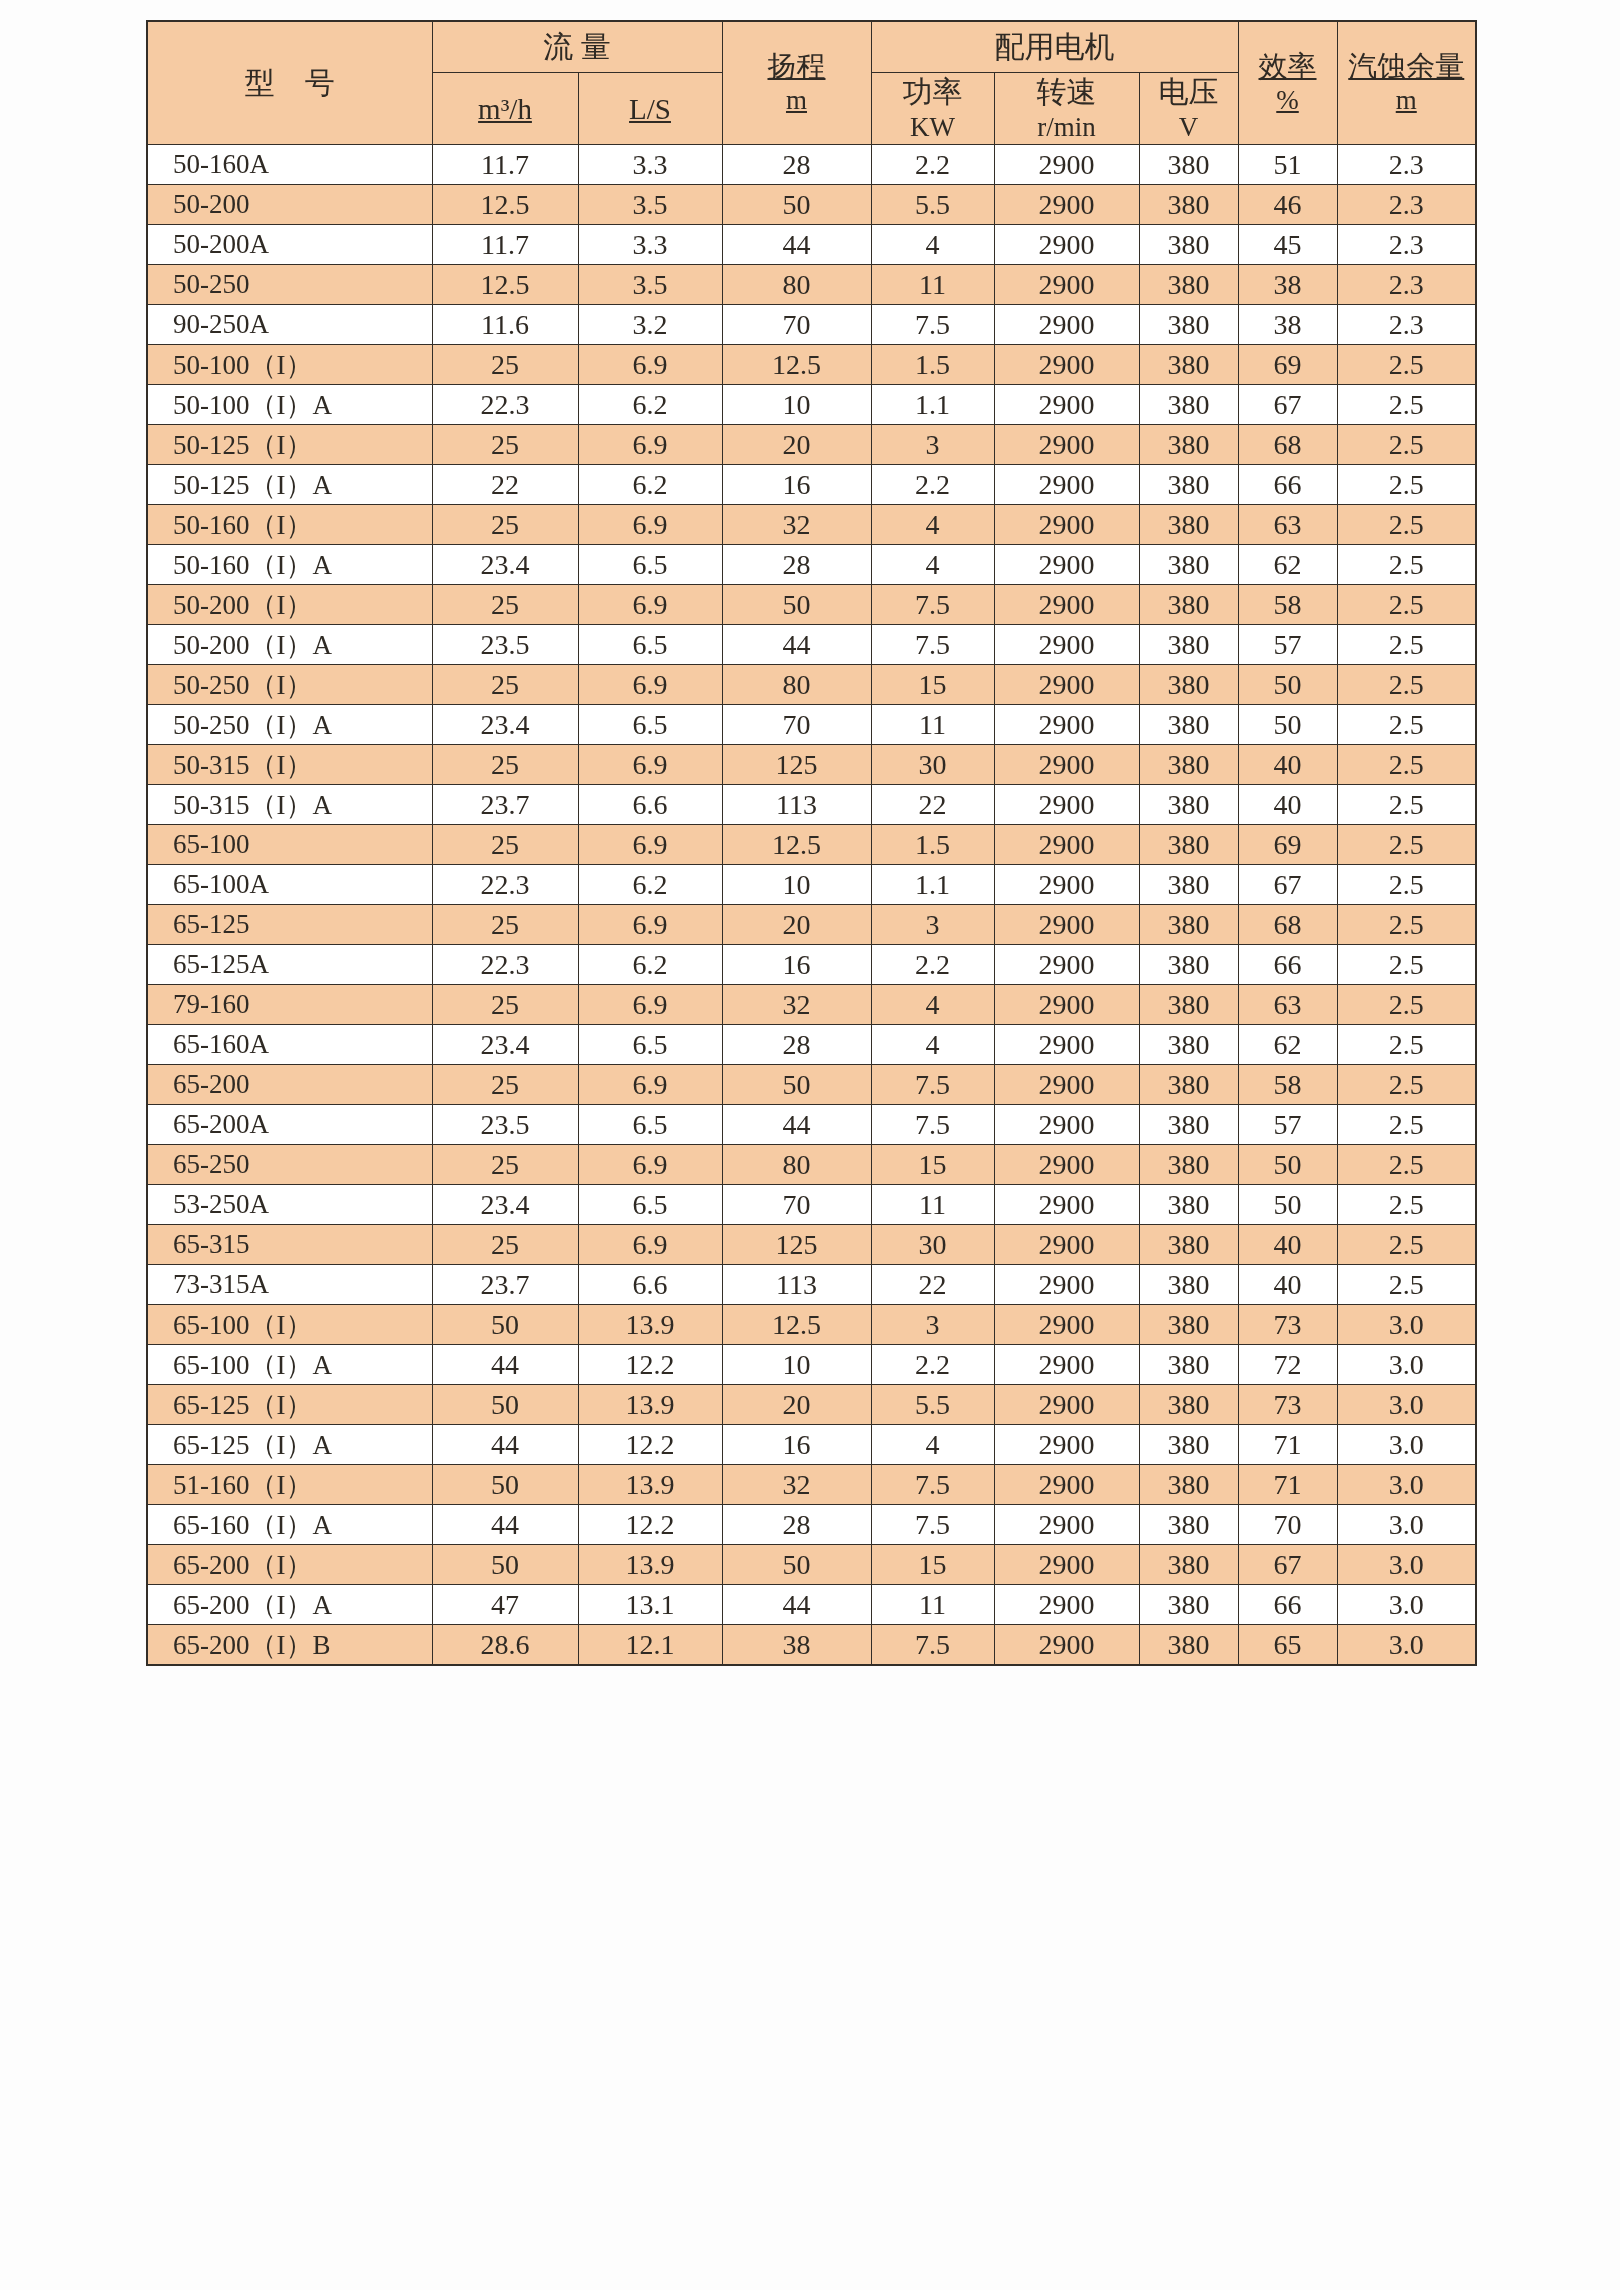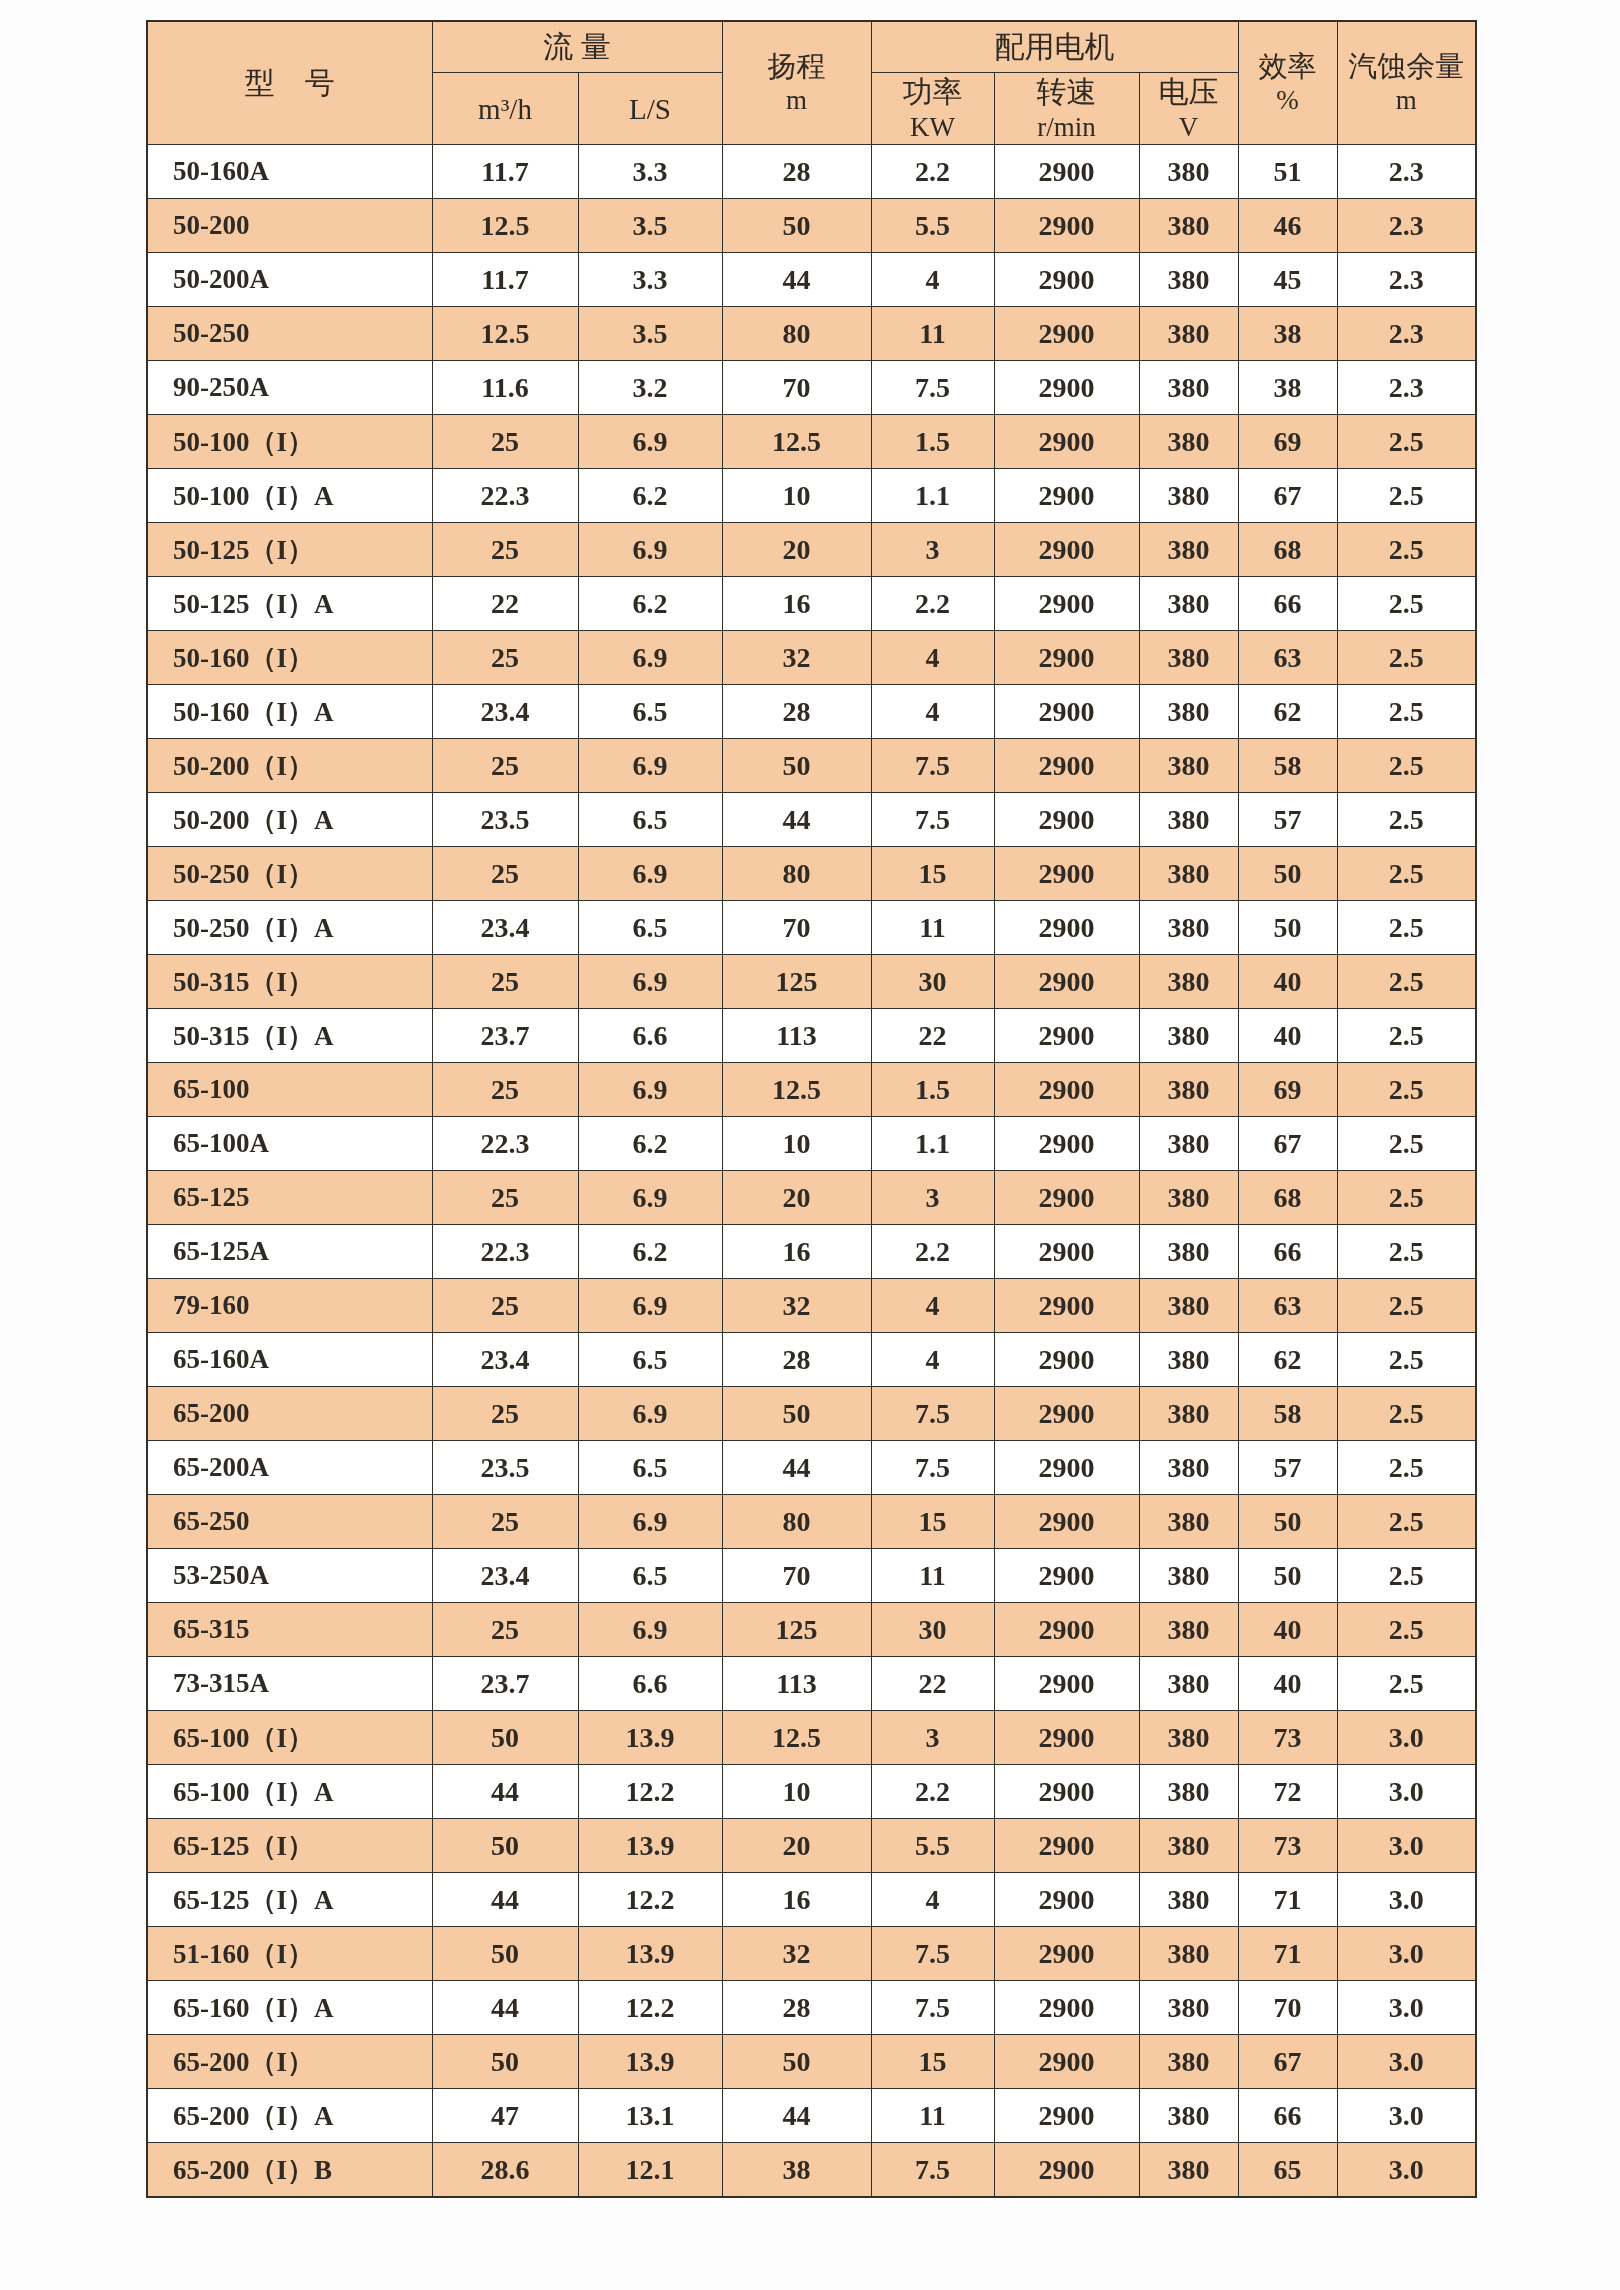--- a/index.html
+++ b/index.html
@@ -33,23 +33,23 @@
   
   thead th {
     background: #f6cba3;
     font-weight: normal;
     font-size: 30px;
     line-height: 1.25;
   }
   thead tr.tier1 { height: 52px; }
   thead tr.tier2 { height: 70px; }
   thead th .sub { display: block; font-size: 27px; }
-  thead th.unit-col { font-size: 29px; }
+  thead th.unit-col { font-size: 29px; text-decoration: underline; }
   
-  tbody tr { height: 54px; font-weight: bold; }
+  tbody tr { height: 40px; }
   tbody td { font-size: 28px; background: #ffffff; }
   tbody tr:nth-child(even) td { background: #f6cba3; }
   tbody td.model-cell {
     text-align: left;
     padding-left: 25px;
     font-size: 27px;
   }
 </style>
 </head>
 <body>

